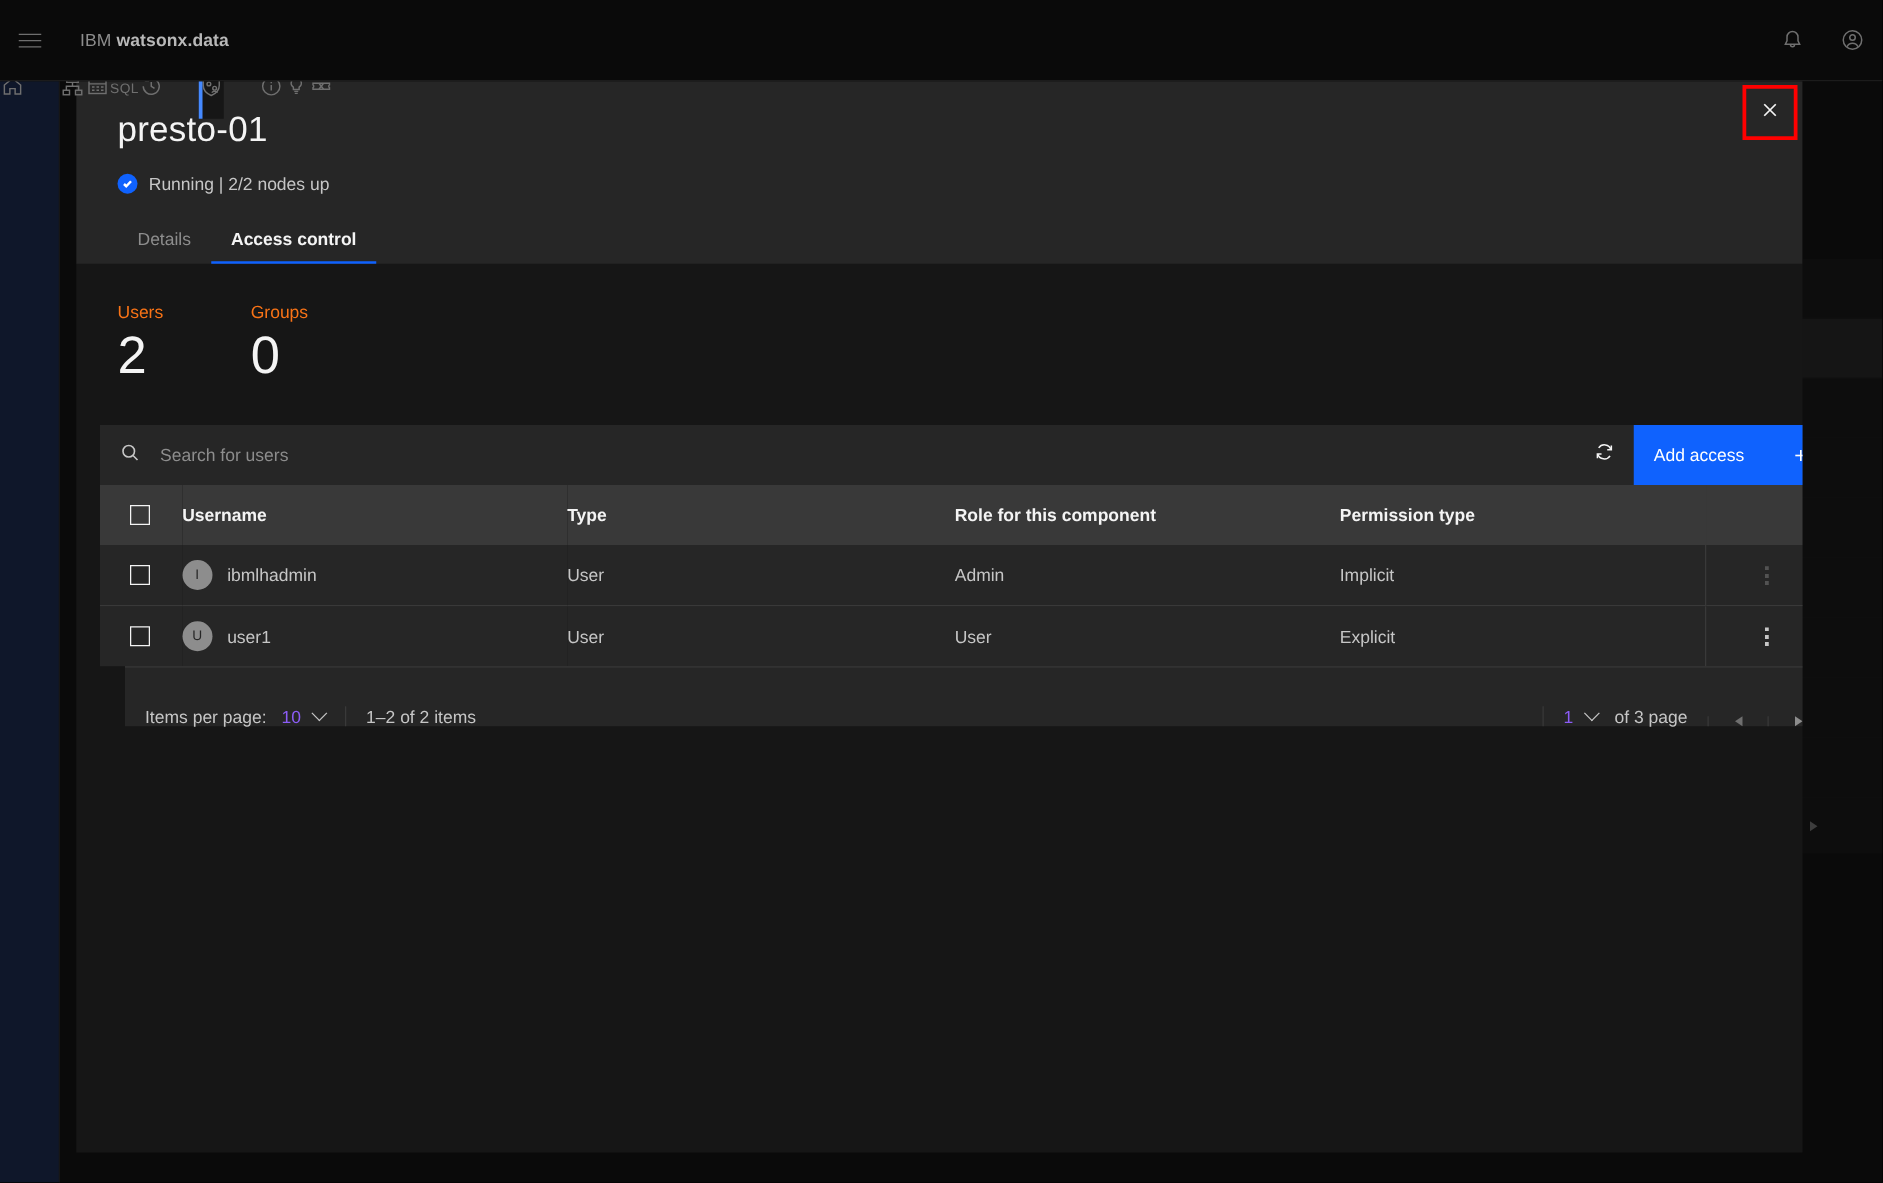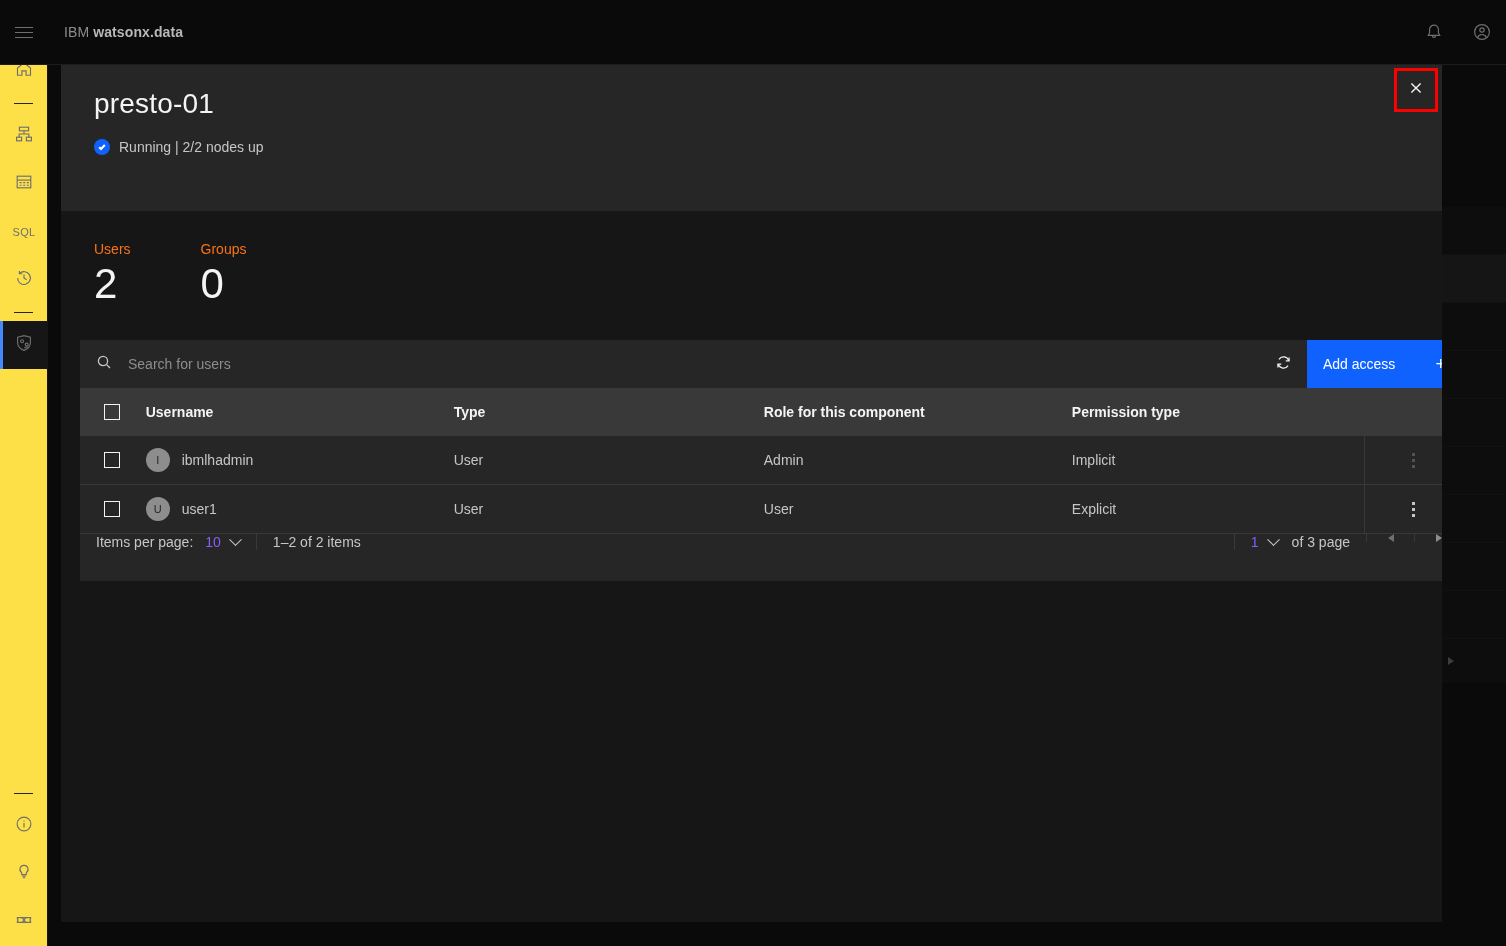--- a/index.html
+++ b/index.html
@@ -34,22 +34,22 @@
   }
   .topicon {
     width: 48px; height: 47px; display: flex; align-items: center; justify-content: center;
     cursor: pointer;
   }
   .topicon svg { stroke: #6f6f6f; fill: none; stroke-width: 1.2; }
 
   
   .rail {
     position: absolute; top: 47px; left: 0; width: 48px; height: 899px;
-    background: #fde047; border-right: 1px solid #161616;
-    display: flex; flex-direction: column; align-items: stretch;
+    background: #0f172a; border-right: 1px solid #161616;
+    display: flex; flex-direction: row; align-items: stretch;
     z-index: 35;
   }
   .rail-item {
     height: 48px; width: 48px; display: flex; align-items: center; justify-content: center;
     position: relative; cursor: pointer;
   }
   .rail-item svg { stroke: #6f6f6f; fill: none; stroke-width: 1.15; }
   .rail-item.active { background: #161616; }
   .rail-item.active::before {
     content: ""; position: absolute; left: 0; top: 0; bottom: 0; width: 3px; background: #4589ff;
@@ -172,21 +172,21 @@
     cursor: pointer;
   }
   .dots { width: 3px; height: 15px;
     background: repeating-linear-gradient(to bottom, currentColor 0 3px, transparent 3px 6px); }
   .dots.dim { color: #525252; }
   .dots.bright { color: #c6c6c6; }
 
   
   .pager {
     display: flex; height: 48px; background: #262626; border-top: 1px solid #393939;
-    align-items: flex-start; font-size: 14px; color: #c6c6c6;
+    align-items: flex-end; font-size: 14px; color: #c6c6c6; margin-left: 20px;
   }
   .pg-items { display: flex; align-items: center; gap: 12px; padding: 0 16px;
     border-right: 1px solid #393939; }
   .pg-sel { display: flex; align-items: center; gap: 10px; cursor: pointer; color: #8b5cf6; }
   .pg-sel .caret { width: 9px; height: 9px; border-right: 1px solid #c6c6c6;
     border-bottom: 1px solid #c6c6c6; transform: rotate(45deg) translate(-2px,-2px); }
   .pg-range { display: flex; align-items: center; padding: 0 16px; flex: 1 1 auto; }
   .pg-page { display: flex; align-items: center; gap: 14px; padding: 0 16px;
     border-left: 1px solid #393939; }
   .pg-arrow { width: 48px; display: flex; align-items: center; justify-content: center;
@@ -343,20 +343,24 @@
 
       <div class="status-line">
         <span class="status-icon">
           <svg width="10" height="10" viewBox="0 0 10 10">
               <path d="M2.2 5.2 4 7l3.8-4"></path>
             </svg>
         </span>
         <span class="status-text">Running | 2/2 nodes up</span>
       </div>
 
+      <div class="tabs">
+        <div class="tab">Details</div>
+        <div class="tab active">Access control</div>
+      </div>
 
       <div class="close-btn">
         <span>
           <svg width="16" height="16" viewBox="0 0 16 16">
               <path d="M3.4 3.4 12.6 12.6M12.6 3.4 3.4 12.6"></path>
             </svg>
         </span>
       </div>
     </div>
 

